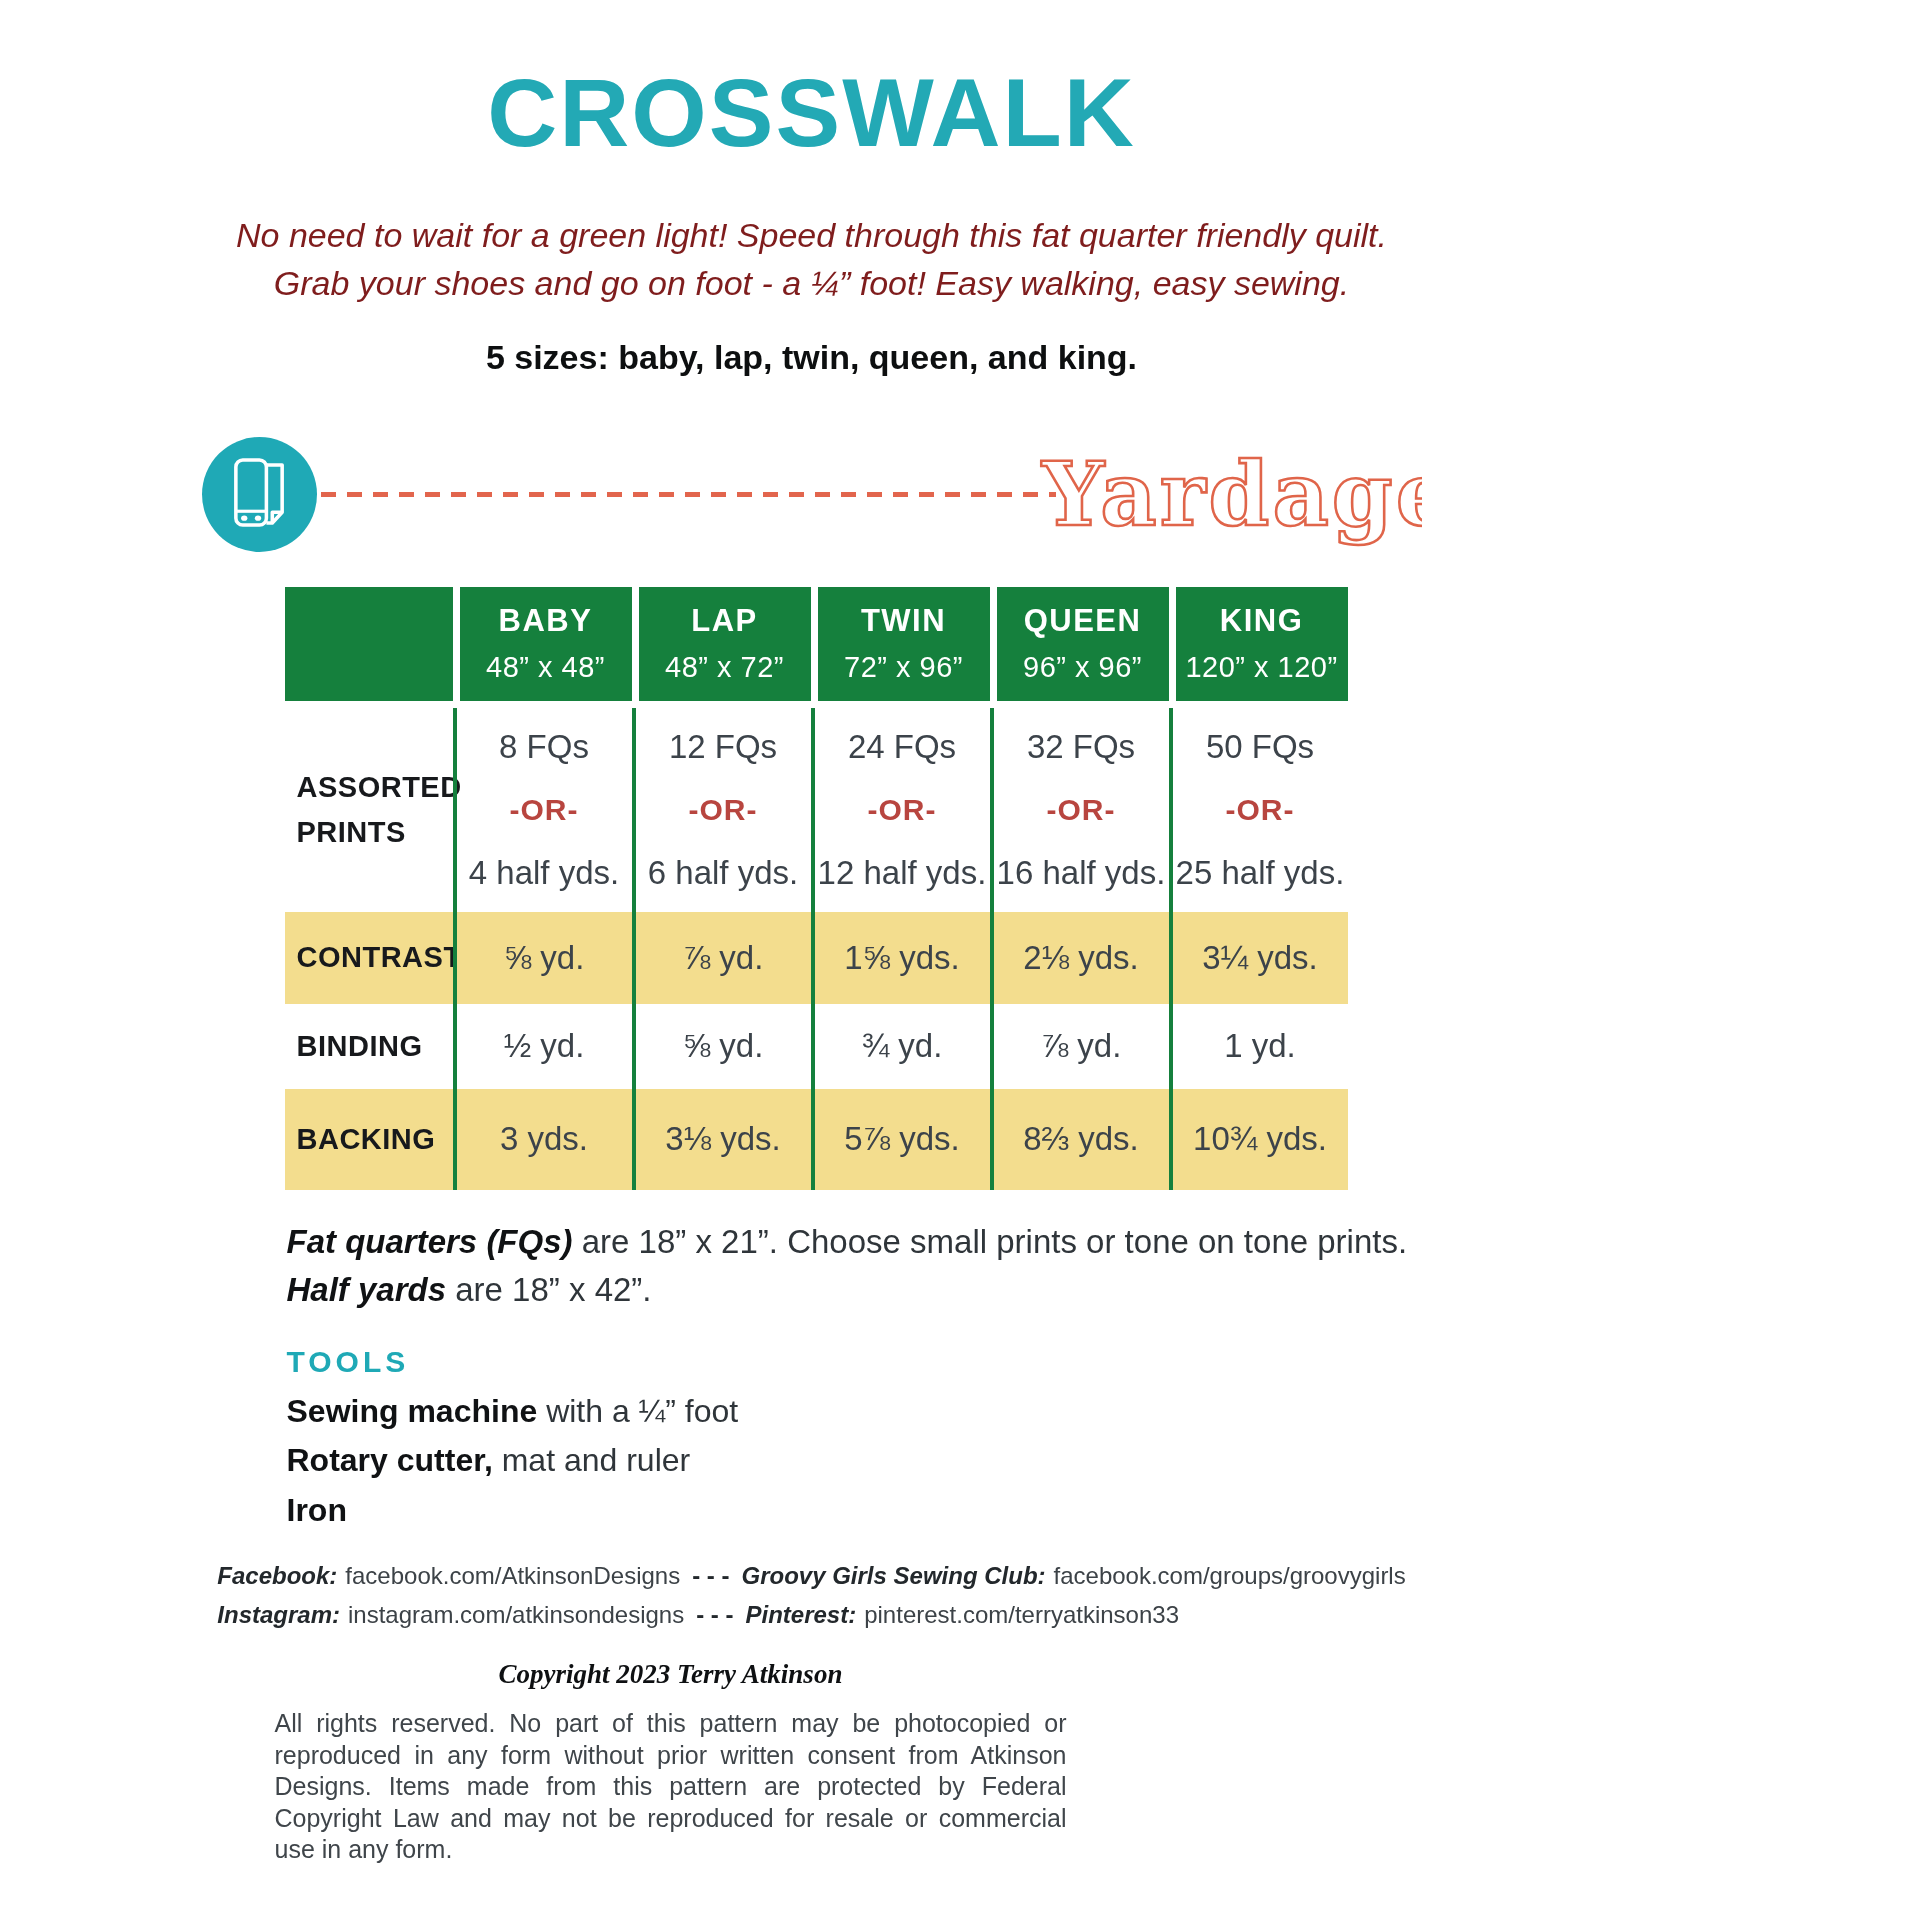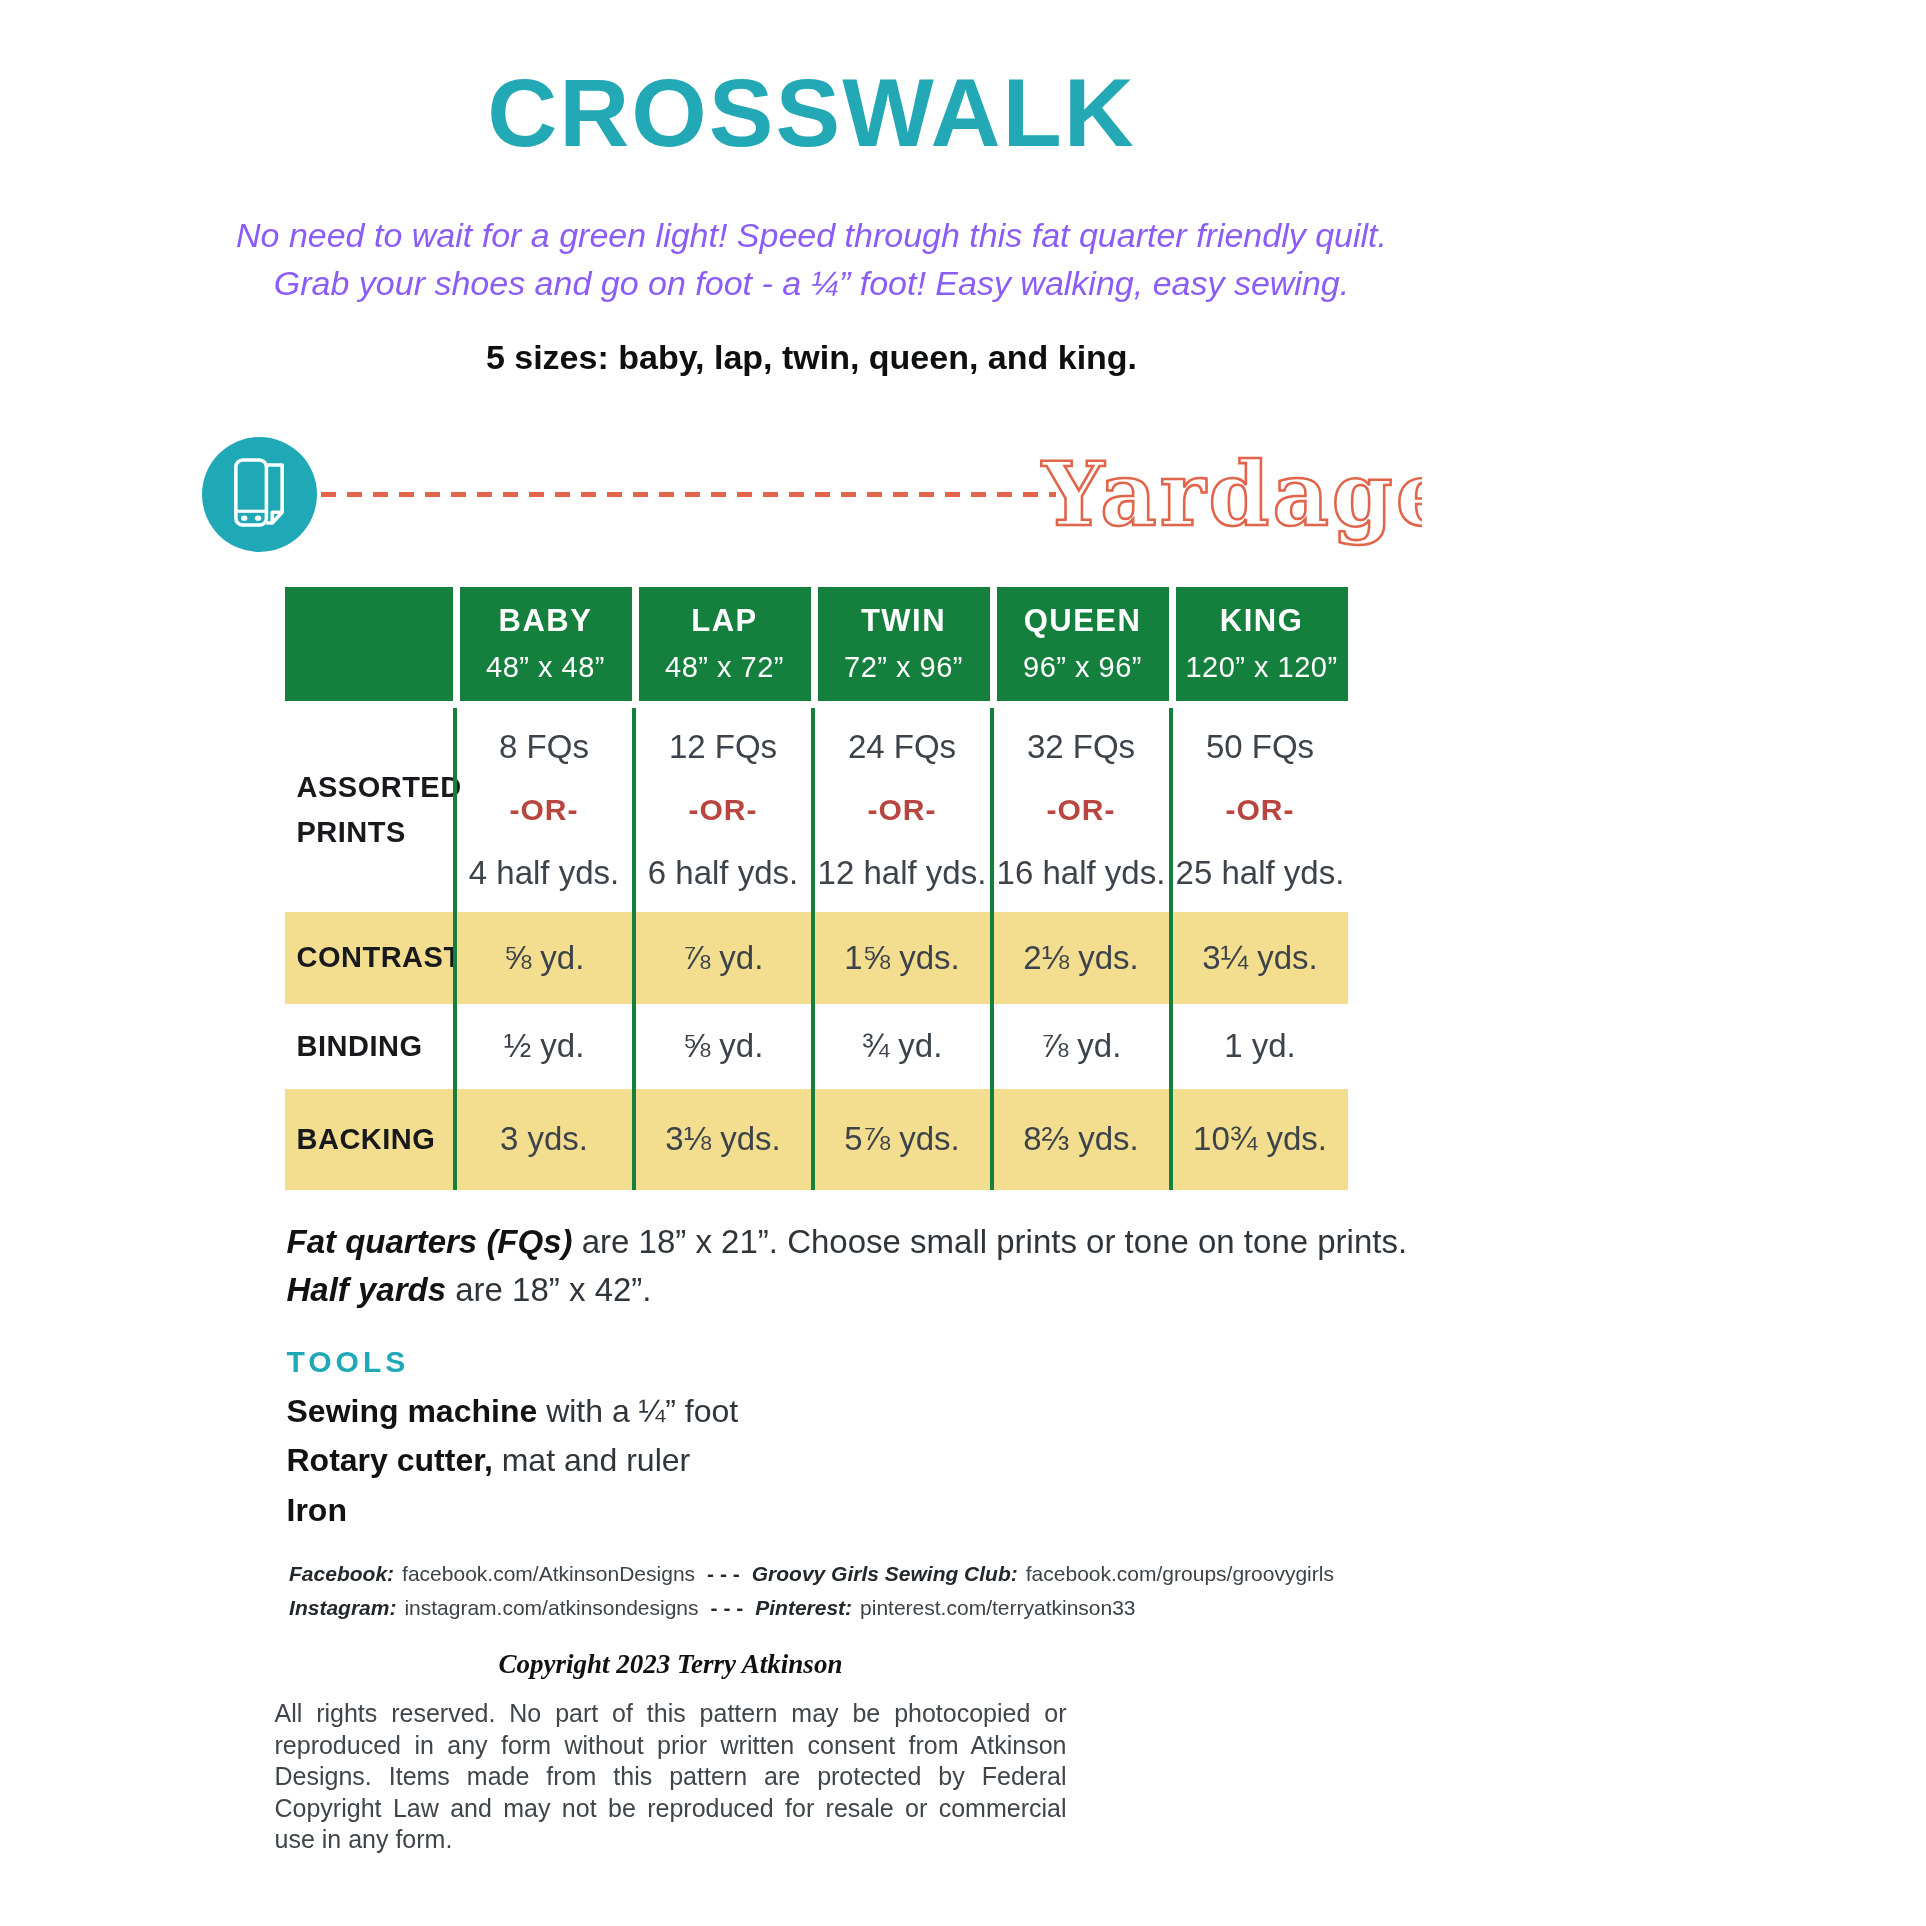--- a/index.html
+++ b/index.html
@@ -11,21 +11,21 @@
     color:#2f353a;
   }
   .content { width:1220px; margin:0 auto; padding-top:57px; }
 
   .title {
     text-align:center; font-size:97px; font-weight:bold;
     letter-spacing:2px; color:#23a9b5;
   }
   .subtitle {
     margin-top:42px; text-align:center; font-style:italic;
-    font-size:34px; color:#8b5cf6; line-height:1.42;
+    font-size:34px; color:#7f1d1d; line-height:1.42;
   }
   .subtitle span { display:block; }
   .sizes-line {
     margin-top:30px; text-align:center; font-size:34px;
     font-weight:bold; color:#0d0f10;
   }
 
   
   .yardage-band { margin-top:57px; display:flex; align-items:center; height:121px; }
   .icon-circle {
@@ -78,21 +78,21 @@
   .tools-list { margin-top:8px; font-size:32px; line-height:1.55; color:#2f353a; }
   .tools-list .b { font-weight:bold; color:#101214; }
 
   
   .website {
     margin-top:71px; text-align:center; font-size:38px; font-weight:bold;
     letter-spacing:1px; color:#e8764f;
   }
   .social {
     margin-top:22px; width:fit-content; margin-left:auto; margin-right:auto;
-    font-size:21px; color:#23282c; line-height:1.62;
+    font-size:24px; color:#23282c; line-height:1.62;
   }
   .social .lab { font-weight:bold; font-style:italic; }
   .social .url { margin-left:8px; color:#3c4247; }
   .social .sep-dashes { margin:0 12px; color:#23282c; font-weight:bold; }
 
   .copyright { margin-top:24px; width:792px; margin-left:73px; }
   .copyright-title {
     text-align:center; font-size:27px; font-weight:bold; font-style:italic;
     color:#0e1012; margin-bottom:18px;font-family:Liberation Serif, serif;
   }

